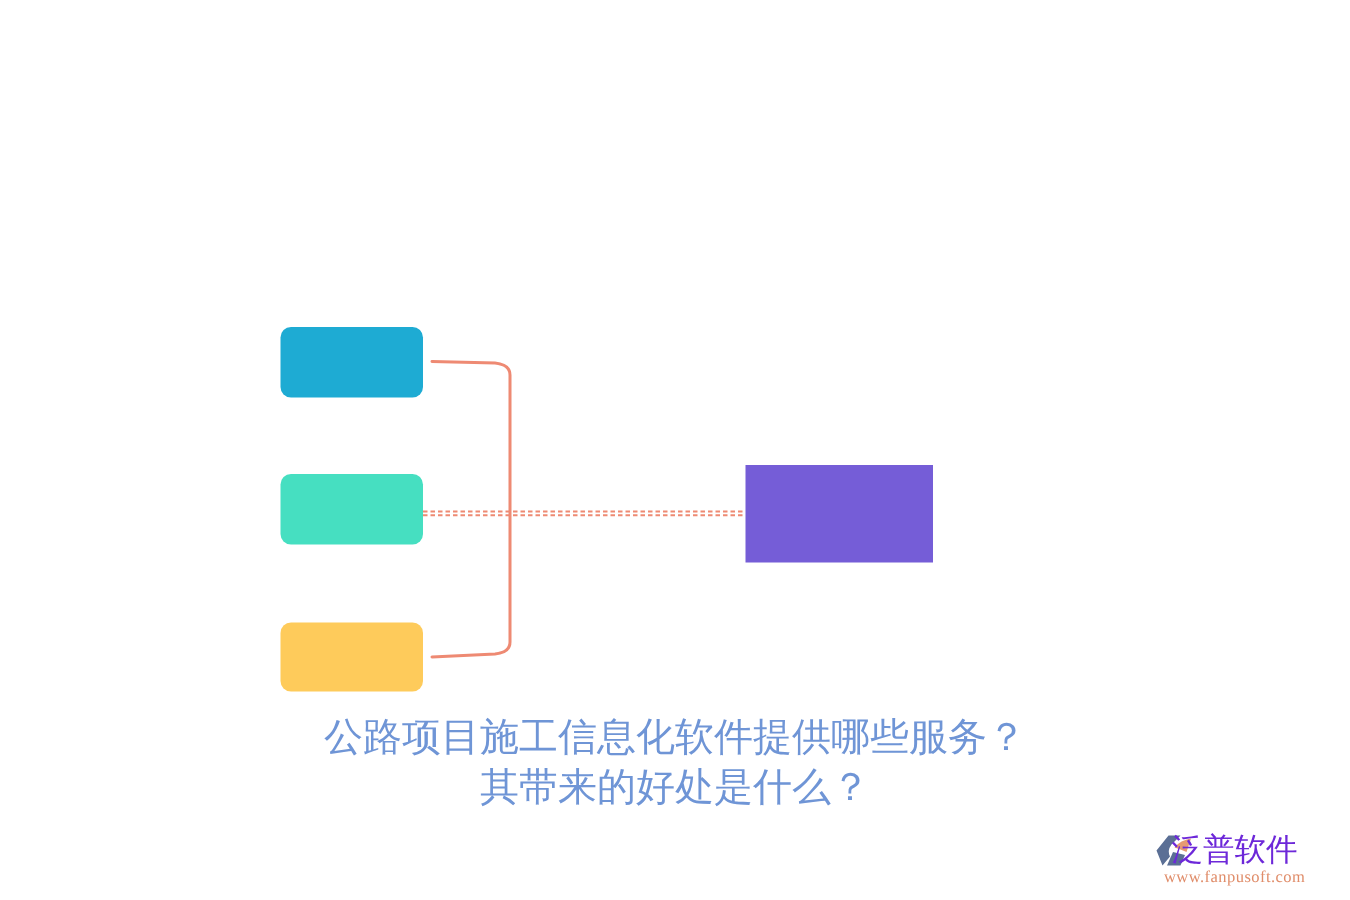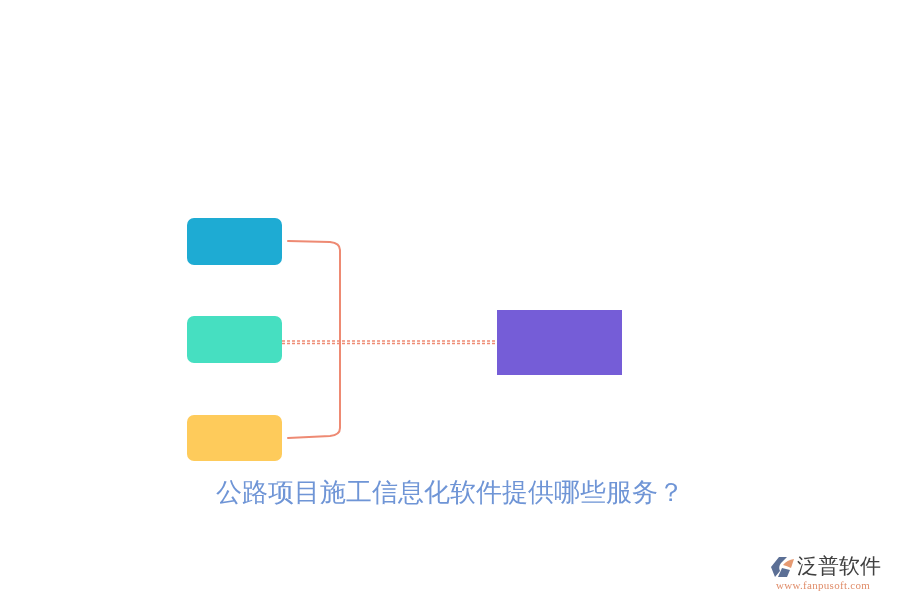--- a/index.html
+++ b/index.html
@@ -56,26 +56,26 @@
     }
     .logo-icon {
       position: absolute;
       left: 0;
       top: 2px;
       width: 26px;
       height: 24px;
     }
     .logo-name {
       position: absolute;
-      left: 27px;
+      left: 11px;
       top: 0px;
       font-family: "DejaVu Sans", sans-serif;
       font-size: 21px;
       line-height: 26px;
-      color: #404040;
+      color: #6d28d9;
       white-space: nowrap;
     }
     .logo-url {
       position: absolute;
       left: 6px;
       top: 26px;
       font-family: Liberation Serif, serif;
       font-size: 11px;
       line-height: 13px;
       color: #e08d6a;
@@ -105,20 +105,21 @@
   <div class="node node-yellow" style="background:#fecb5b;">
     <span></span>
   </div>
 
   <div class="node-target" style="background:#755dd7;">
     <span></span>
   </div>
 
   <div class="title">
     <div>公路项目施工信息化软件提供哪些服务？</div>
+    <div>其带来的好处是什么？</div>
   </div>
 
   <div class="logo">
     <svg class="logo-icon" viewBox="0 0 26 24" xmlns="http://www.w3.org/2000/svg">
       <path d="M9 2 L17 2 L11 8 Q8 12 10 16 L5 22 L1 12 Z" fill="#5b6f95"></path>
       <path d="M13 10 Q17 5 24 4 L21 13 Q17 11 13 10 Z" fill="#e69a72"></path>
       <path d="M12 13 L20 15 L17 22 L8 22 Z" fill="#5b6f95"></path>
     </svg>
     <span class="logo-name">泛普软件</span>
     <span class="logo-url">www.fanpusoft.com</span>

